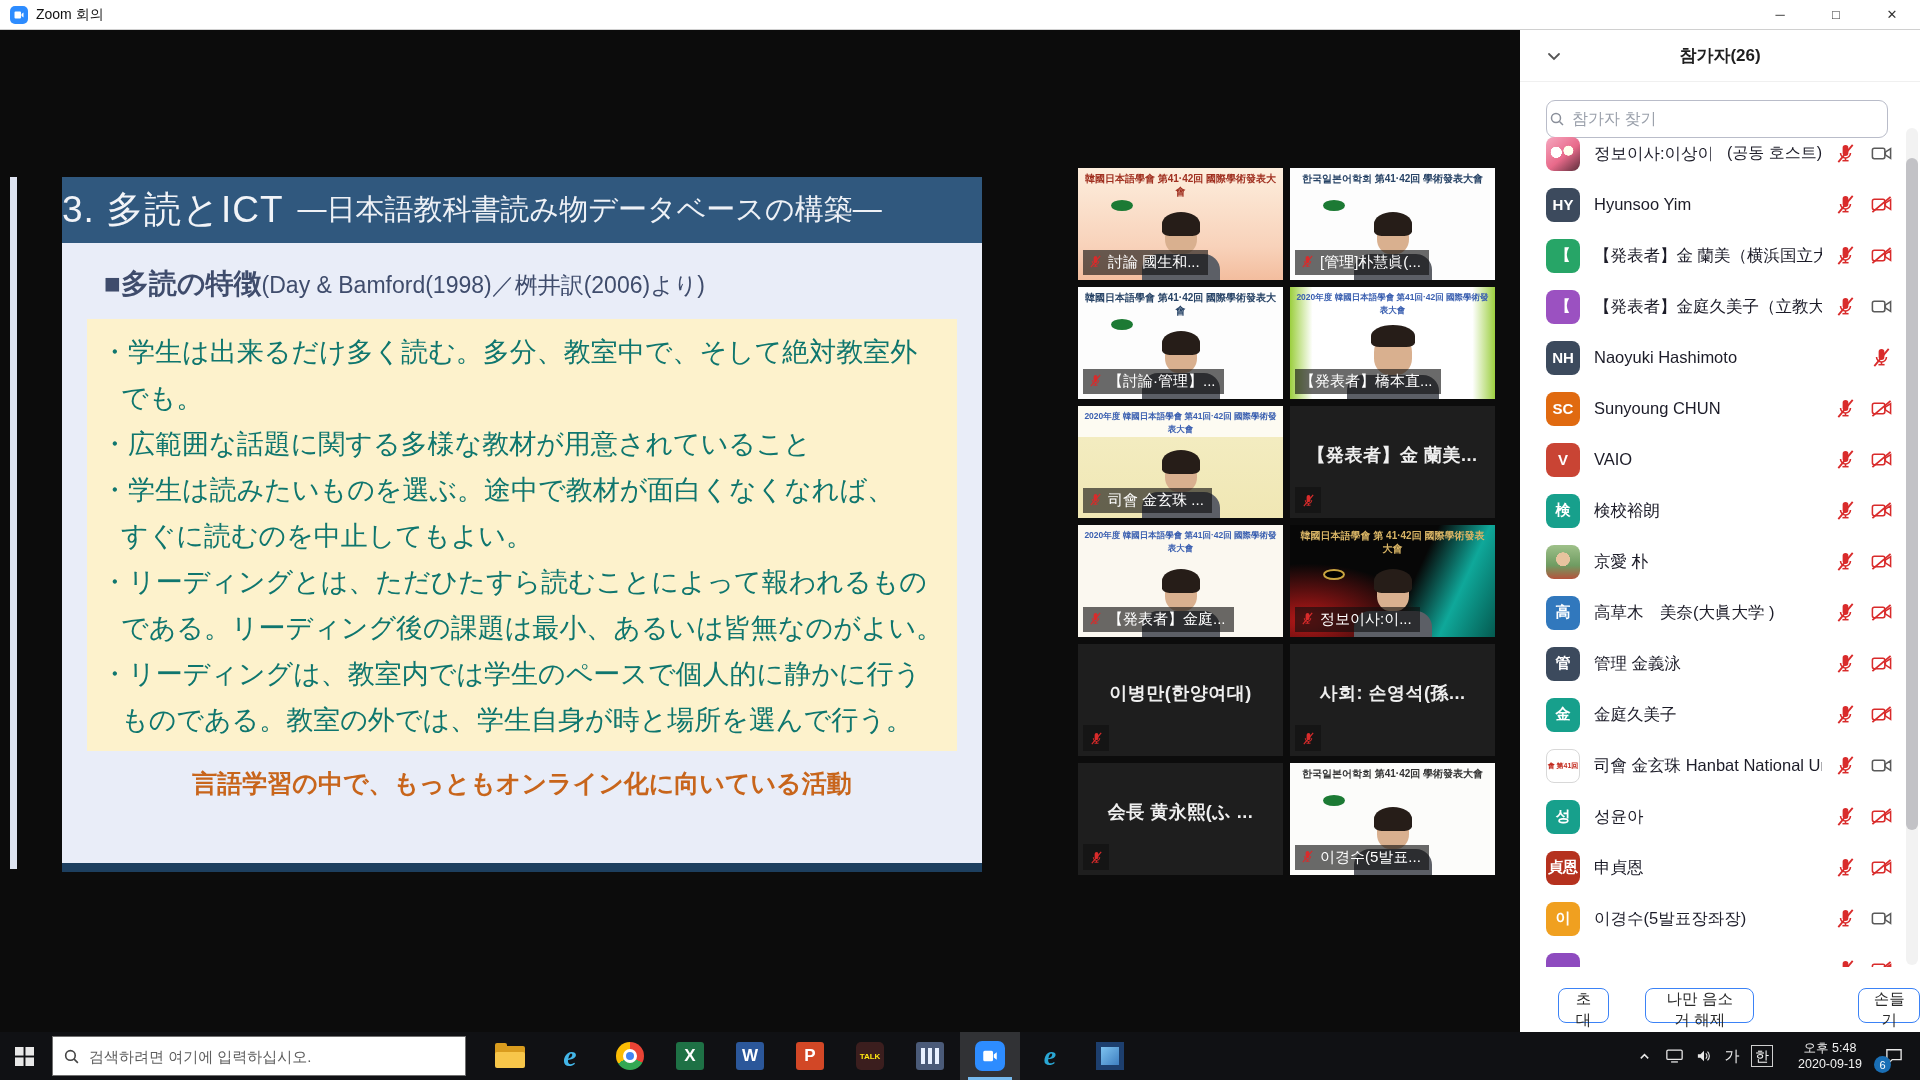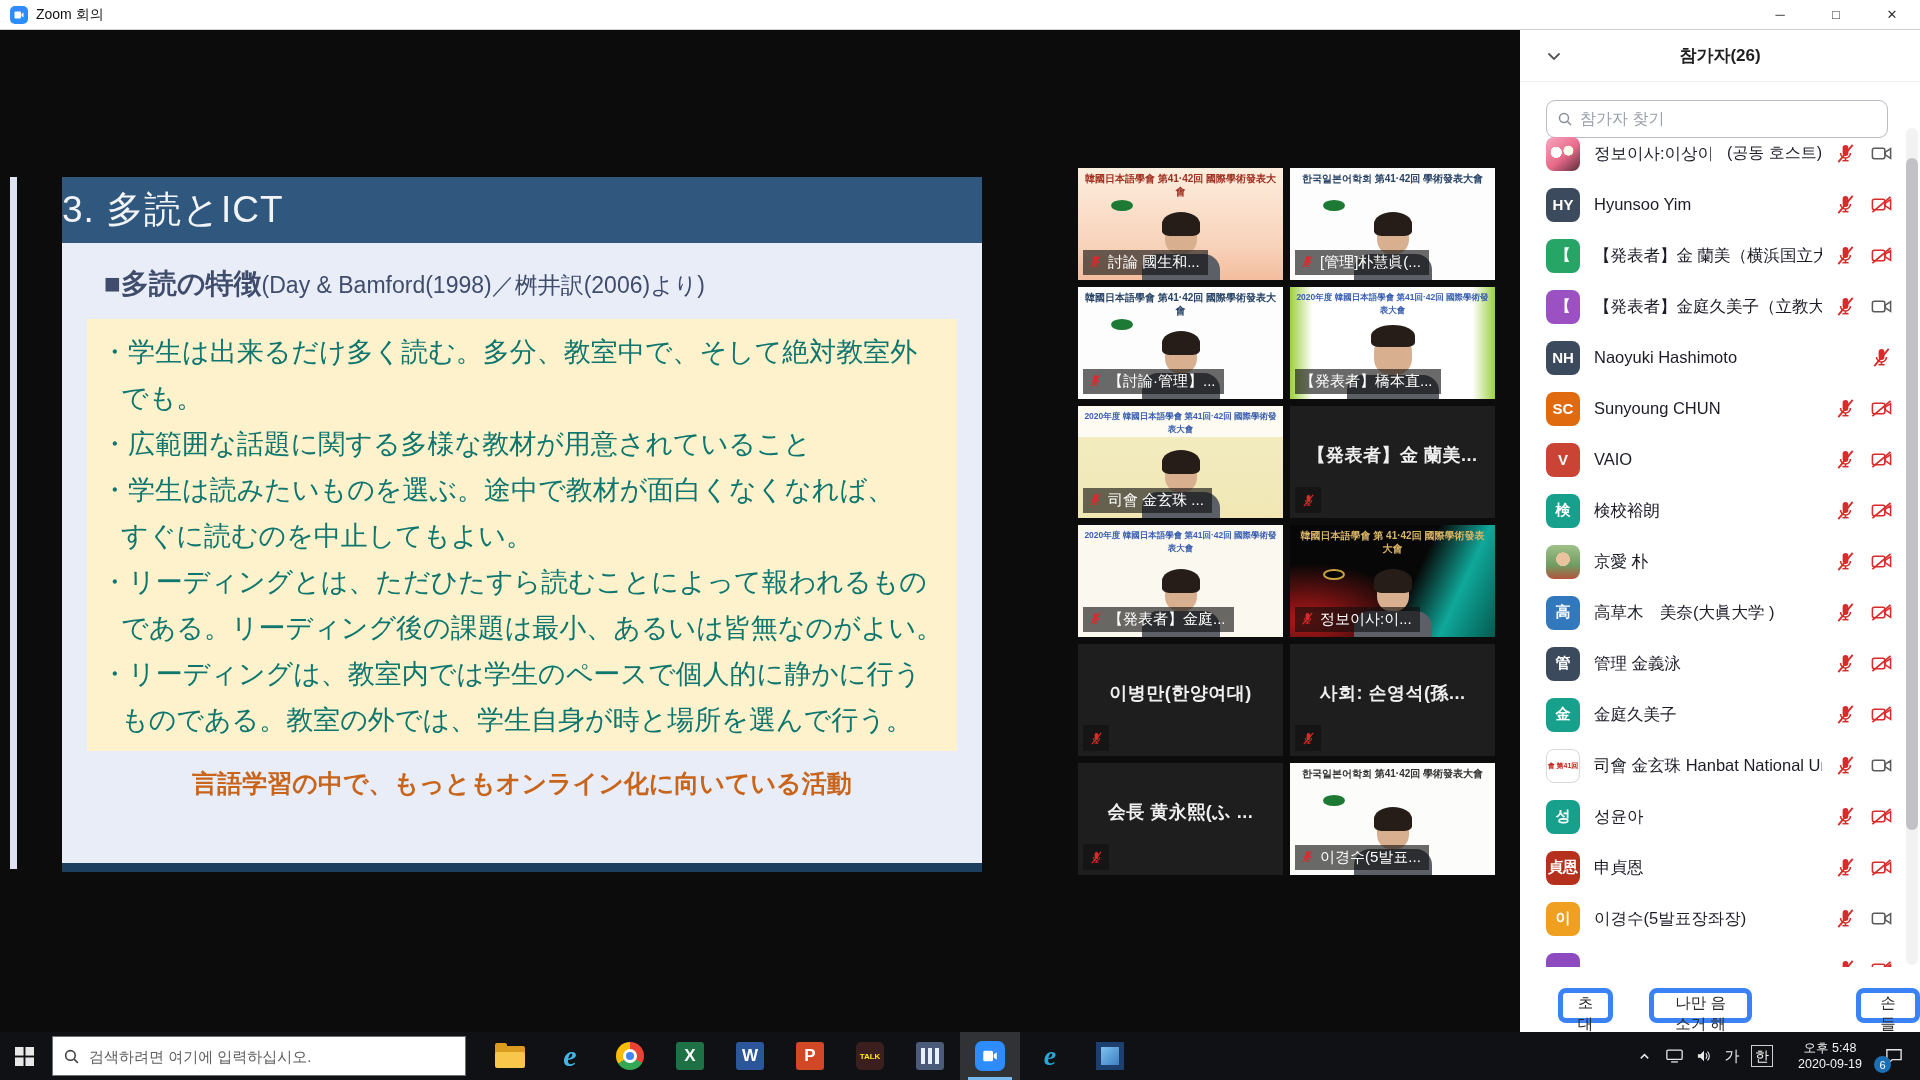--- a/index.html
+++ b/index.html
@@ -67,38 +67,38 @@
   .tile-label { position:absolute; left:5px; bottom:5px; max-width:92%; display:flex; align-items:center; gap:5px; background:rgba(15,15,15,0.62); padding:3px 8px 3px 5px; }
   .tile-label span { color:#fff; font-size:15px; white-space:nowrap; }
   .tile-micbox { position:absolute; left:5px; bottom:5px; width:26px; height:26px; background:rgba(15,15,15,0.55); display:flex; align-items:center; justify-content:center; }
   .big-name { position:absolute; top:44%; left:0; right:0; transform:translateY(-50%); text-align:center; color:#efefef; font-size:18px; font-weight:bold; letter-spacing:0.5px; }
 
   
   .panel { position:absolute; top:30px; left:1520px; width:400px; height:1002px; background:#fff; }
   .panel-header { position:relative; height:52px; display:flex; align-items:center; justify-content:center; border-bottom:1px solid #f0f0f0; }
   .panel-title { font-size:17px; font-weight:bold; color:#1f1f1f; }
   .panel-chevron { position:absolute; left:26px; top:18px; width:16px; height:16px; }
-  .panel-search { position:absolute; top:70px; left:26px; width:342px; height:38px; border:1px solid #b9bcc9; border-radius:9px; display:flex; align-items:center; padding:0 10px; }
+  .panel-search { position:absolute; top:70px; left:26px; width:342px; height:38px; border:1px solid #b9bcc9; border-radius:9px; display:flex; align-items:center; padding:0 2px; }
   .panel-search svg { width:16px; height:16px; margin-right:7px; }
   .panel-search input { border:none; outline:none; flex:1; font-size:16px; color:#333; font-family:inherit; background:transparent; }
   .panel-search input::placeholder { color:#9aa0ab; }
   .plist { position:absolute; top:98px; left:0; width:388px; height:839px; overflow:hidden; }
   .prow { display:flex; align-items:center; height:51px; padding:0 14px 0 26px; }
   .avatar { width:34px; height:34px; border-radius:8px; flex:0 0 34px; display:flex; align-items:center; justify-content:center; color:#fff; font-size:15px; font-weight:bold; overflow:hidden; }
   .av-image-pink { background:radial-gradient(circle at 30% 45%, #fff 0 18%, transparent 19%),radial-gradient(circle at 66% 40%, #ffe 0 16%, transparent 17%),linear-gradient(140deg,#f6a8c0 0%,#e86a8a 55%,#5a2d3a 100%); }
   .av-image-photo { background:radial-gradient(circle at 50% 42%, #e8c39e 0 26%, transparent 27%),linear-gradient(180deg,#9fc18a 0%,#6f9c62 60%,#b5533c 100%); }
   .av-image-slide { background:#fff; border:1px solid #d8d8d8; color:#c22a1e; font-size:7px; font-weight:bold; text-align:center; line-height:9px; }
   .pname { margin-left:14px; font-size:16.5px; color:#1c1c28; white-space:nowrap; overflow:hidden; }
   .prole { font-size:16px; color:#1c1c28; white-space:nowrap; margin-left:16px; }
   .pspacer { flex:1; }
   .picon { width:24px; height:24px; margin-left:12px; flex:0 0 24px; }
   .pscroll-track { position:absolute; top:98px; right:2px; width:12px; height:837px; background:#f2f2f2; border-radius:6px; }
   .pscroll-thumb { position:absolute; top:128px; right:2px; width:12px; height:672px; background:#c2c2c6; border-radius:6px; }
   .panel-footer { position:absolute; top:948px; left:0; width:400px; height:54px; display:flex; align-items:center; }
-  .pbtn { height:35px; border:5px solid #3b82f6; border-radius:8px; background:#fff; font-size:15.5px; color:#2a2a2a; font-family:inherit; padding:0 14px; }
+  .pbtn { height:35px; border:1px solid #3b82f6; border-radius:8px; background:#fff; font-size:15.5px; color:#2a2a2a; font-family:inherit; padding:0 14px; }
   .pbtn.b0 { margin-left:38px; }
   .pbtn.b1 { margin-left:36px; }
   .pbtn.b2 { margin-left:104px; }
 
   
   .taskbar { position:absolute; left:0; top:1032px; width:1920px; height:48px; background:#101114; display:flex; align-items:center; z-index:60; }
   .start { width:48px; height:48px; display:flex; align-items:center; justify-content:center; }
   .tb-search { width:414px; height:40px; background:#fff; border:1px solid #6f6f6f; display:flex; align-items:center; padding:0 10px; margin-left:4px; }
   .tb-search svg { width:17px; height:17px; margin-right:9px; }
   .tb-search input { border:none; outline:none; flex:1; font-size:15px; color:#444; font-family:inherit; }
@@ -154,20 +154,21 @@
       <div class="wc">✕</div>
     </div>
   </div>
 
   <div class="main">
     <div class="slide-strip"></div>
 
     <div class="slide">
       <div class="banner">
         <span class="t-main">3. 多読とICT</span>
+        <span class="t-sub">―日本語教科書読み物データベースの構築―</span>
       </div>
       <div class="subtitle">
         <span class="s-main">■多読の特徴</span><span class="s-note">(Day &amp; Bamford(1998)／桝井訳(2006)より)</span>
       </div>
       <div class="bullet-box" id="bullet-box">
           <div class="bullet-line">・学生は出来るだけ多く読む。多分、教室中で、そして絶対教室外</div>
           <div class="bullet-line ind">でも。</div>
           <div class="bullet-line">・広範囲な話題に関する多様な教材が用意されていること</div>
           <div class="bullet-line">・学生は読みたいものを選ぶ。途中で教材が面白くなくなれば、</div>
           <div class="bullet-line ind">すぐに読むのを中止してもよい。</div>

